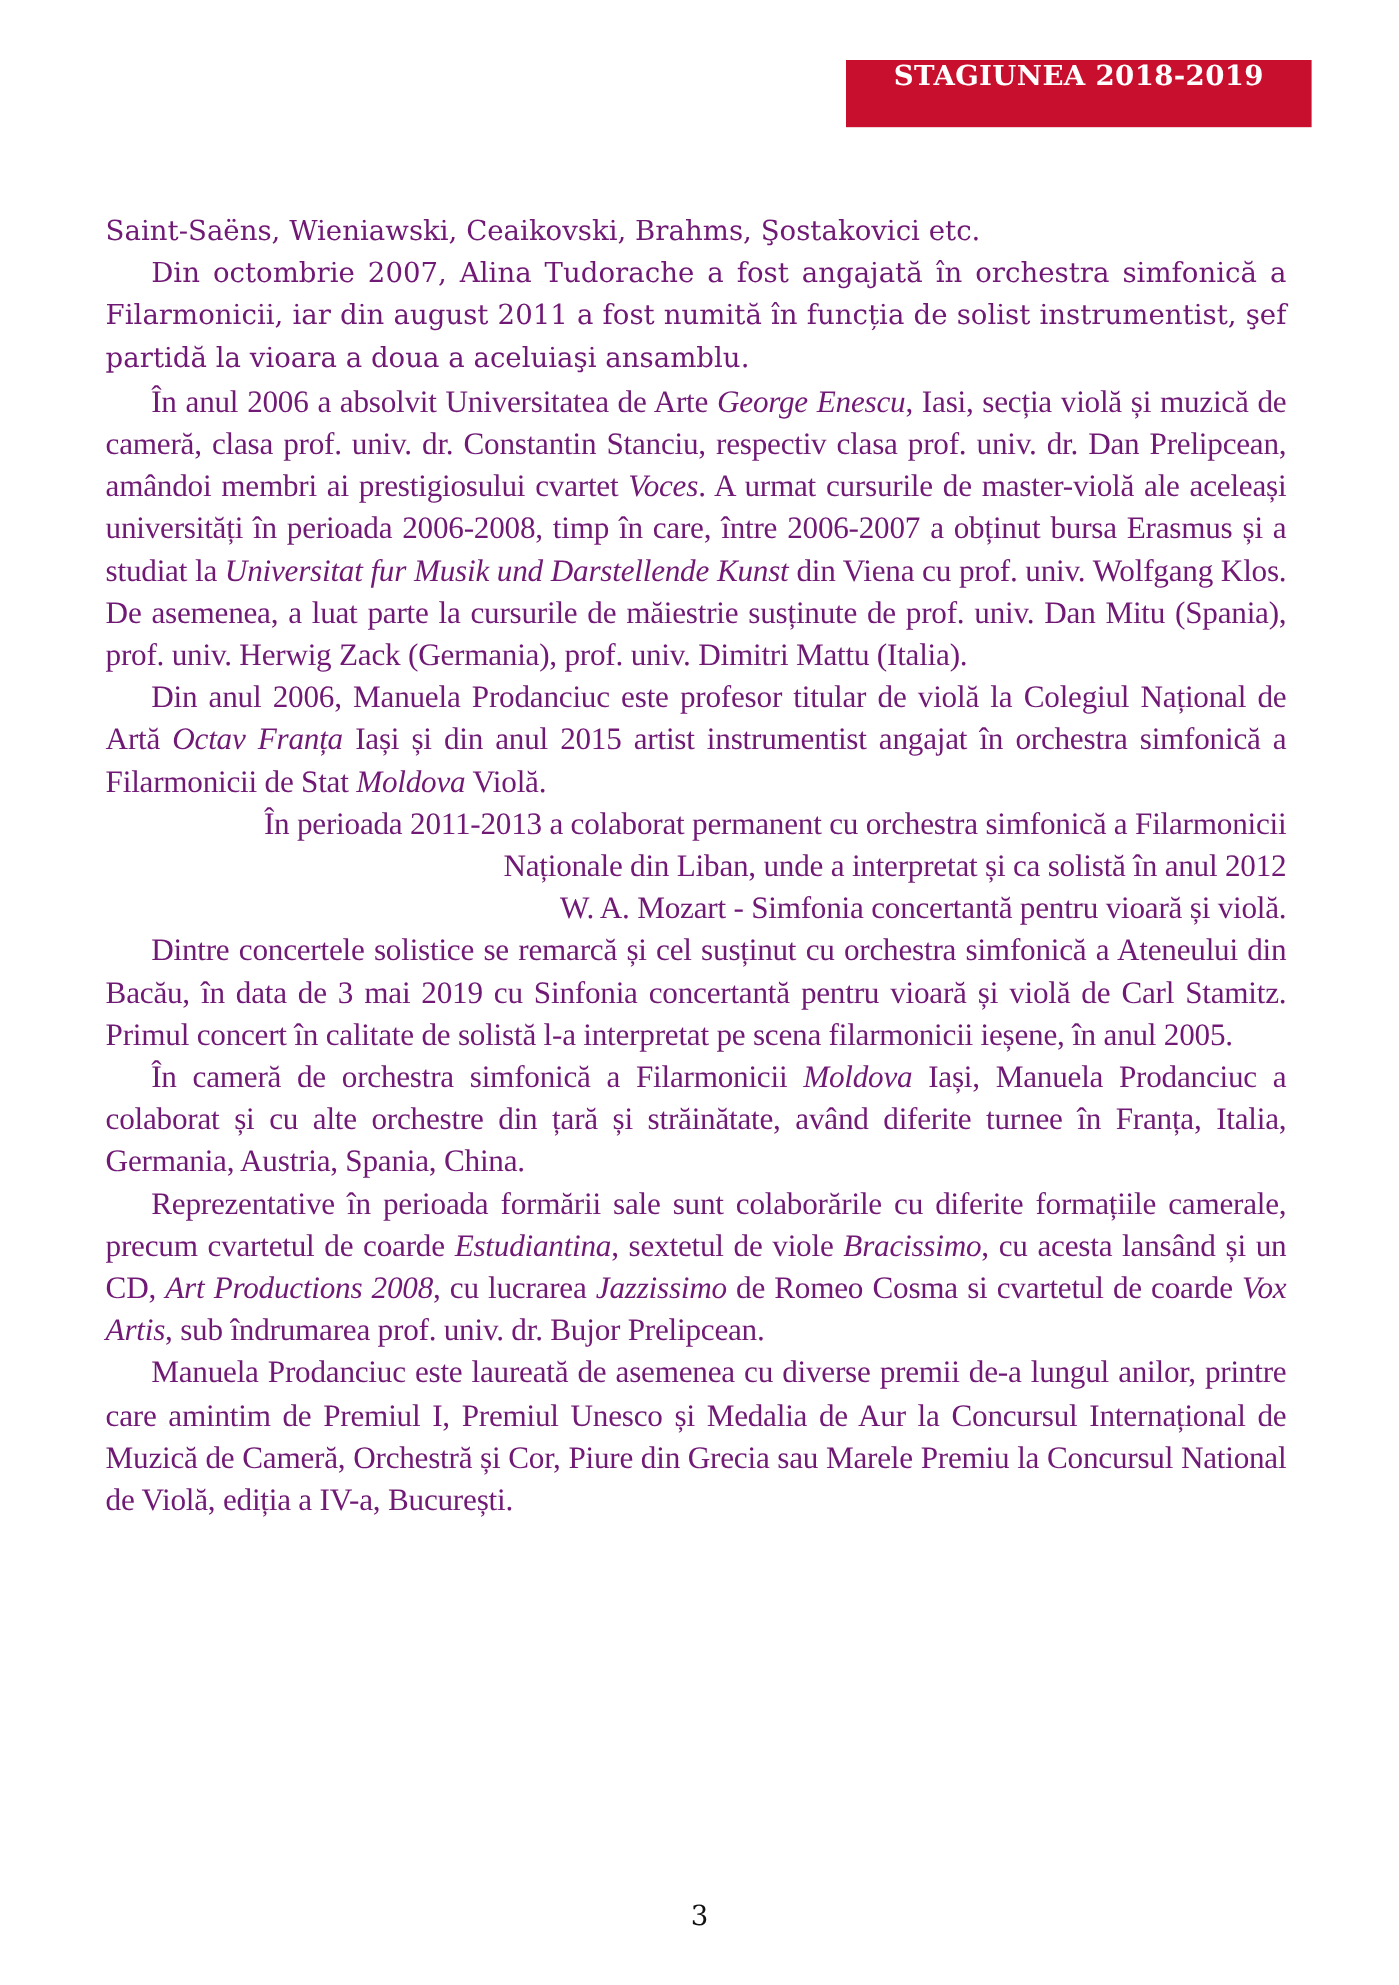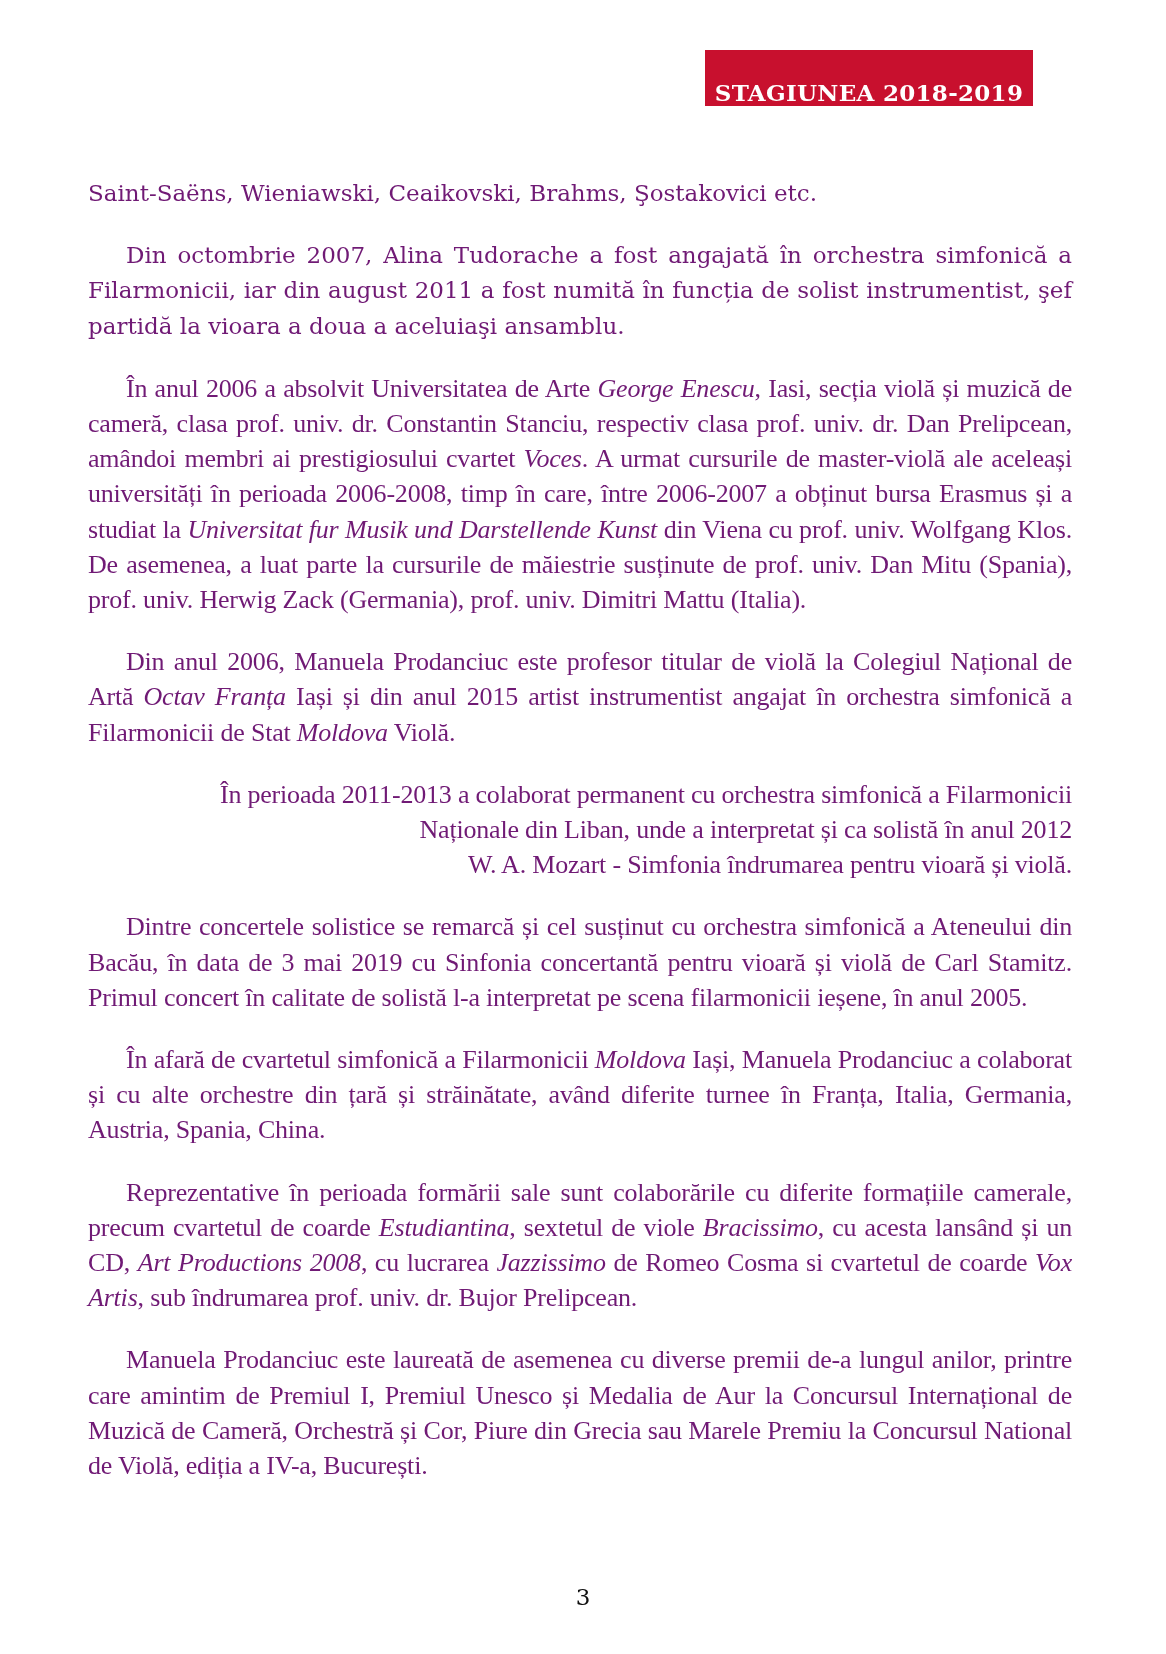--- a/index.html
+++ b/index.html
@@ -1,32 +1,32 @@
 <!DOCTYPE html>
 <html><head>
   <meta charset="utf-8">
   <style>
     html, body { margin: 0; padding: 0; background: #ffffff; }
     body { width: 1166px; height: 1654px; position: relative; overflow: hidden; }
     .page { position: absolute; left: 0; top: 0; width: 1166px; height: 1654px; background: #fff; }
     .header-badge {
-      position: absolute; left: 705px; top: 50px; width: 328px; height: 56px;
+      position: absolute; left: 705px; top: 50px; width: 388px; height: 56px;
       background: #c8102e; color: #fff;
       font-family: "DejaVu Serif", "Liberation Serif", serif; font-weight: bold;
       font-size: 23px; letter-spacing: 0.3px;
-      display: flex; align-items: flex-end; justify-content: center;
+      display: flex; align-items: flex-start; justify-content: center;
       box-sizing: border-box;
     }
     .content {
       position: absolute; left: 88px; top: 176px; width: 984px;
       font-family: "DejaVu Serif", "Liberation Serif", serif;
       font-size: 23px; line-height: 35.2px; color: #701a75;
     }
     .content p { margin: 0; text-align: justify; }
-    .content p.indent { text-indent: 38px; margin-top: 27px; }
+    .content p.indent { text-indent: 38px; }
     .content p.gap { margin-top: 35px; }
     .content .condensed {
       font-family: "Liberation Serif", "DejaVu Serif", serif;
       font-size: 26px; letter-spacing: -0.2px;
     }
     .content i { font-style: italic; }
     .content b { font-weight: bold; }
     .page-number {
       position: absolute; left: 0; width: 1166px; top: 1584px; text-align: center;
       font-family: "DejaVu Serif", "Liberation Serif", serif; font-size: 23px; color: #111;
@@ -54,29 +54,29 @@
 
     <p class="indent condensed">
       <span>În anul 2006 a absolvit Universitatea de Arte </span><i>George Enescu</i><span>, Iasi, secția violă și muzică de cameră, clasa prof. univ. dr. Constantin Stanciu, respectiv clasa prof. univ. dr. Dan Prelipcean, amândoi membri ai prestigiosului cvartet </span><i>Voces</i><span>. A urmat cursurile de master-violă ale aceleași universități  în perioada 2006-2008, timp în care, între 2006-2007 a obținut bursa Erasmus și a studiat la </span><i>Universitat fur Musik und Darstellende Kunst</i><span> din Viena cu prof. univ. Wolfgang Klos. De asemenea, a luat parte la cursurile de măiestrie susținute de prof. univ. Dan Mitu (Spania), prof. univ. Herwig Zack (Germania), prof. univ. Dimitri Mattu (Italia).</span>
     </p>
 
     <p class="indent condensed">
       <span>Din anul 2006, Manuela Prodanciuc este profesor titular de violă la Colegiul Național de Artă </span><i>Octav Franța</i><span> Iași și din anul 2015 artist instrumentist angajat în orchestra simfonică a Filarmonicii de Stat </span><i>Moldova</i><span> Violă.</span>
     </p>
 
     <p class="indent condensed" style="text-align: right;">
-      <span>În perioada 2011-2013 a colaborat permanent cu orchestra simfonică a Filarmonicii Naționale din Liban, unde a interpretat și ca solistă în anul 2012</span><br><span>W. A. Mozart - Simfonia îndrumarea pentru vioară și violă.</span>
+      <span>În perioada 2011-2013 a colaborat permanent cu orchestra simfonică a Filarmonicii Naționale din Liban, unde a interpretat și ca solistă în anul 2012</span><br><span>W. A. Mozart - Simfonia concertantă pentru vioară și violă.</span>
     </p>
 
     <p class="indent condensed">
       <span>Dintre concertele solistice se remarcă și cel susținut cu orchestra simfonică a Ateneului din Bacău, în data de 3 mai 2019 cu Sinfonia concertantă pentru vioară și violă de Carl Stamitz. Primul concert în calitate de solistă l-a interpretat pe scena filarmonicii ieșene, în anul 2005.</span>
     </p>
 
     <p class="indent condensed">
-      <span>În afară de cvartetul simfonică a Filarmonicii </span><i>Moldova</i><span> Iași, Manuela Prodanciuc a colaborat și cu alte orchestre din țară și străinătate, având diferite turnee în Franța, Italia, Germania, Austria, Spania, China.</span>
+      <span>În cameră de orchestra simfonică a Filarmonicii </span><i>Moldova</i><span> Iași, Manuela Prodanciuc a colaborat și cu alte orchestre din țară și străinătate, având diferite turnee în Franța, Italia, Germania, Austria, Spania, China.</span>
     </p>
 
     <p class="indent condensed">
       <span>Reprezentative în perioada formării sale sunt colaborările cu diferite formațiile camerale, precum cvartetul de coarde </span><i>Estudiantina</i><span>, sextetul de viole </span><i>Bracissimo</i><span>, cu acesta lansând și un CD, </span><i>Art Productions 2008</i><span>, cu lucrarea </span><i>Jazzissimo</i><span> de Romeo Cosma si cvartetul de coarde </span><i>Vox Artis</i><span>, sub îndrumarea prof. univ. dr. Bujor Prelipcean.</span>
     </p>
 
     <p class="indent condensed">
       <span>Manuela Prodanciuc este laureată de asemenea cu diverse premii de-a lungul anilor, printre care amintim de Premiul I, Premiul Unesco și Medalia de Aur la Concursul Internațional de Muzică de Cameră, Orchestră și Cor, Piure din Grecia sau Marele Premiu la Concursul National de Violă, ediția a IV-a, București.</span>
     </p>
 

